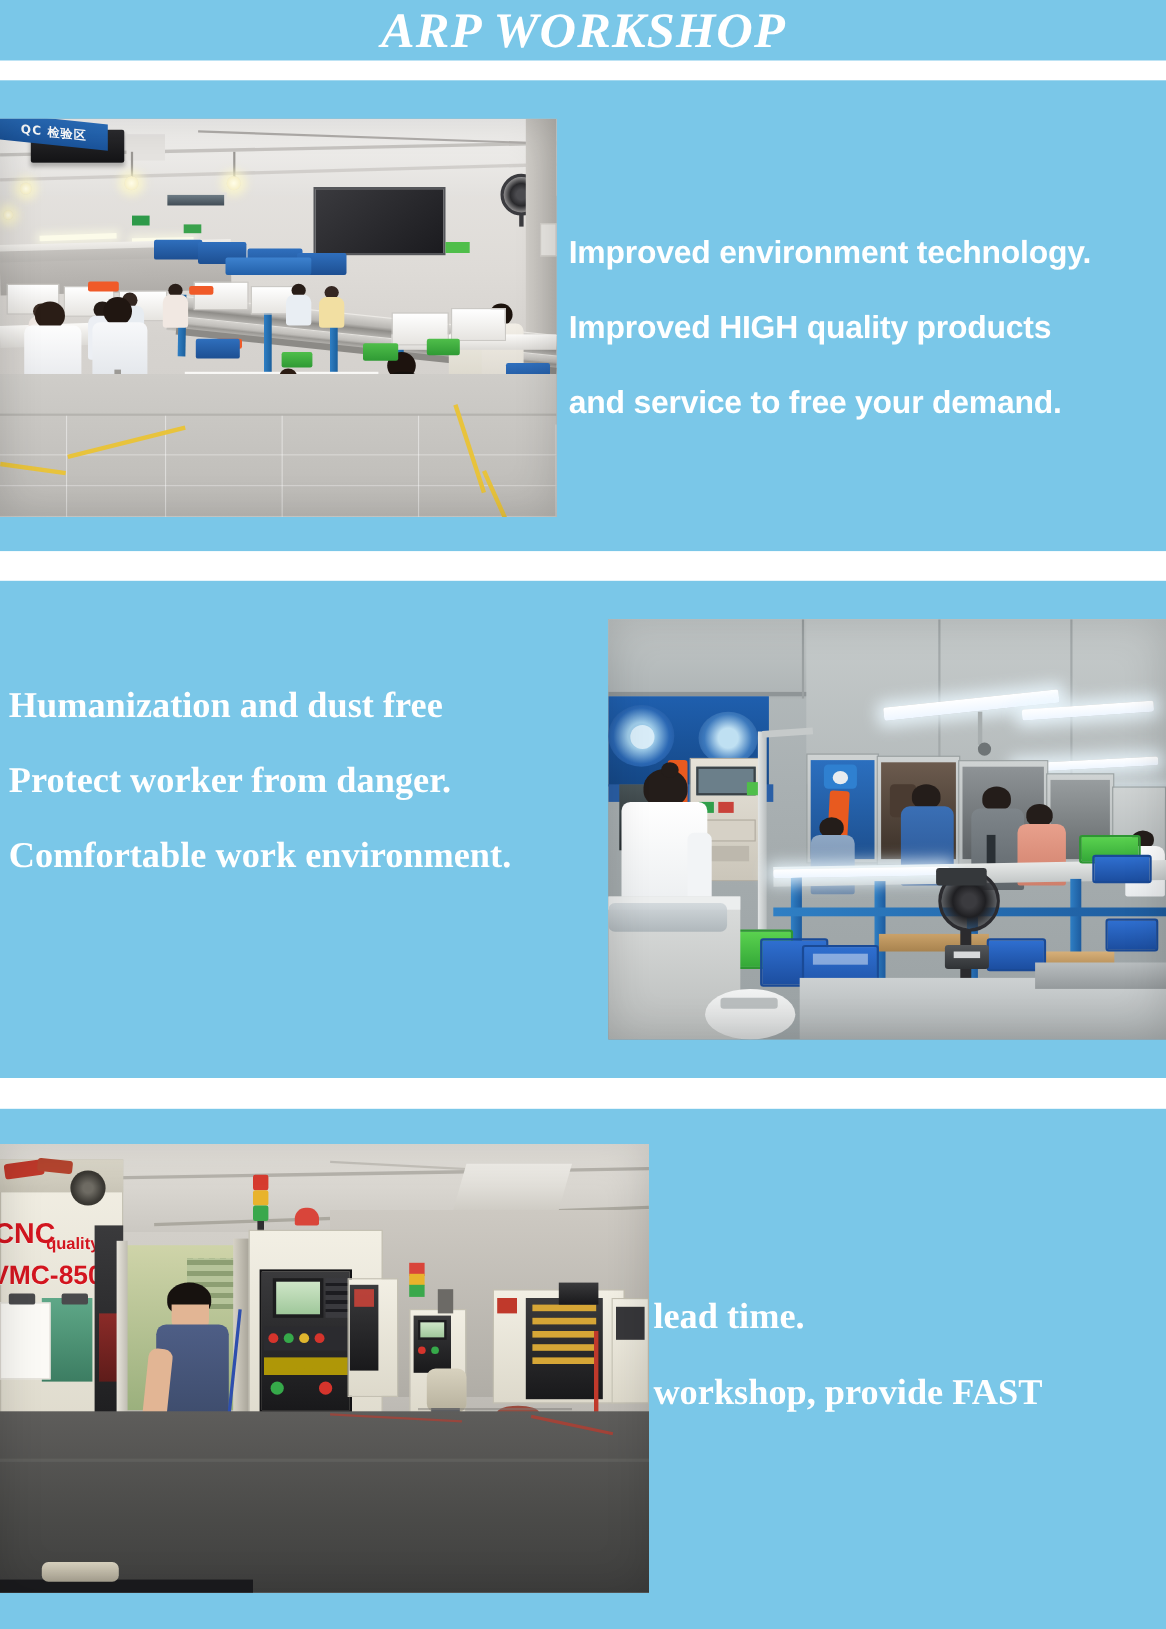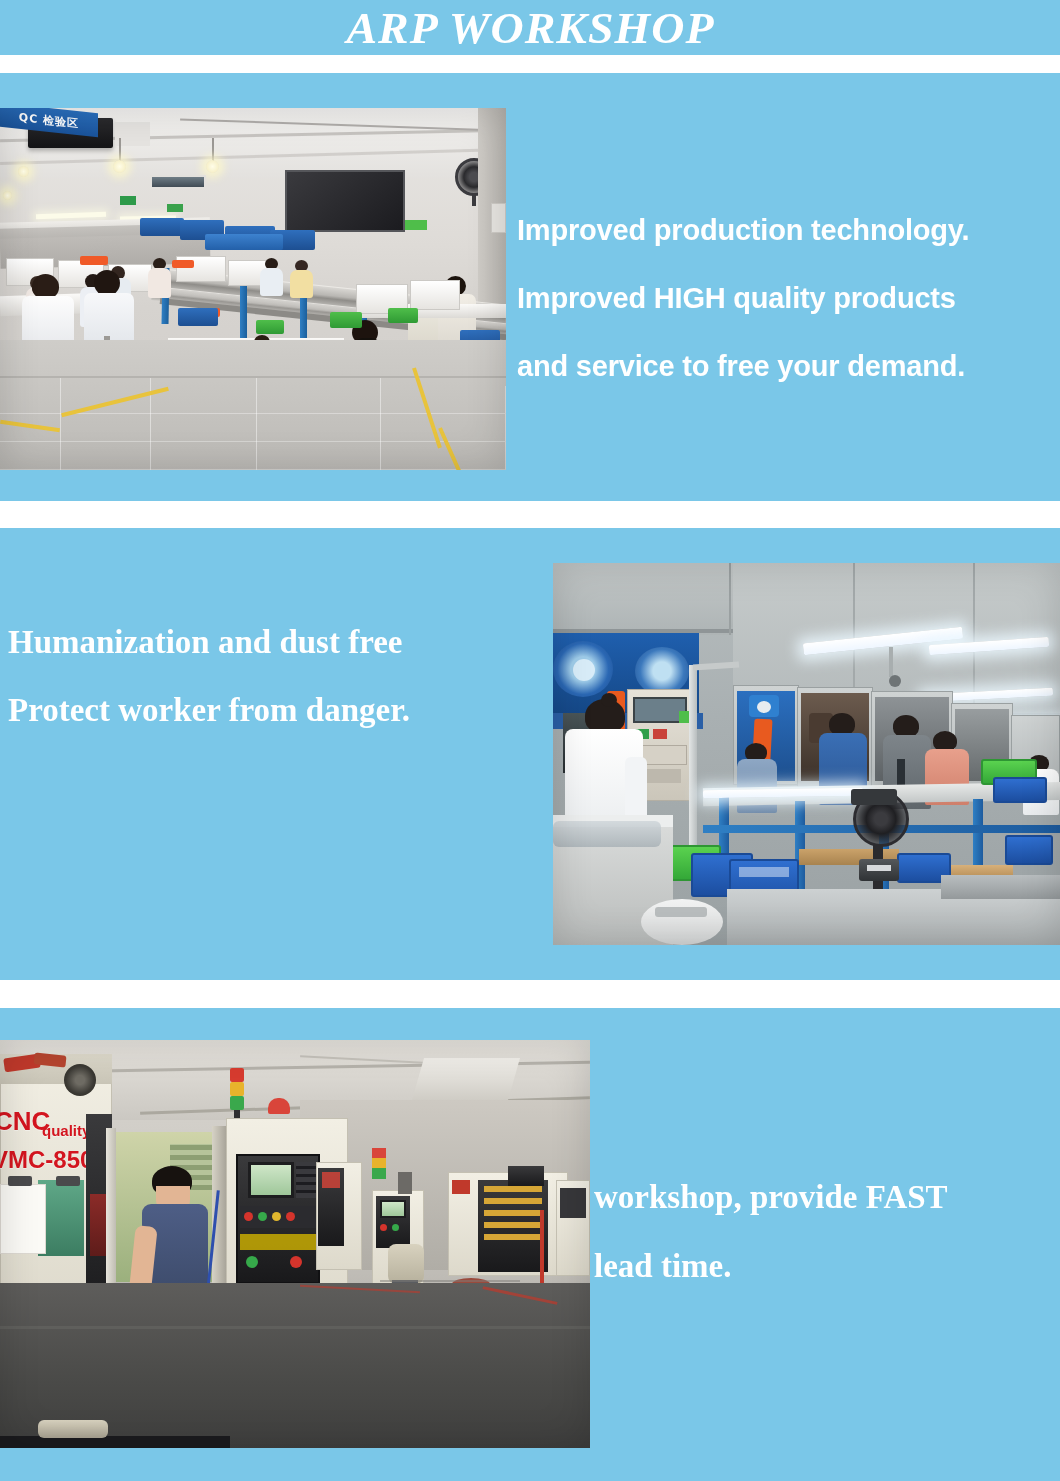--- a/index.html
+++ b/index.html
@@ -628,28 +628,29 @@
       <div class="sh" style="left:300px;top:248px;width:120px;height:2px;background:#c0392b;opacity:.6;transform:rotate(3deg);"></div>
       <div class="sh" style="left:482px;top:254px;width:76px;height:3px;background:#c0392b;opacity:.7;transform:rotate(12deg);"></div>
 
       <div class="sh" style="left:0;top:396px;width:230px;height:12px;background:#1b1b1e;"></div>
       <div class="sh" style="left:38px;top:380px;width:70px;height:18px;background:linear-gradient(#d8d2bf,#a9a392);border-radius:6px;"></div>
     </div>
     <div class="vignette"></div>
   </div>
 
   <div class="text-block tb-1">
-    <span class="line">Improved production technology.</span>
+    <span class="line">Improved environment technology.</span>
     <span class="line">Improved HIGH quality products</span>
     <span class="line">and service to free your demand.</span>
   </div>
 
   <div class="text-block tb-2">
     <span class="line">Humanization and dust free</span>
     <span class="line">Protect worker from danger.</span>
+    <span class="line">Comfortable work environment.</span>
   </div>
 
   <div class="text-block tb-3">
+    <span class="line"> lead time.</span>
     <span class="line">workshop, provide FAST</span>
-    <span class="line"> lead time.</span>
   </div>
 
 </div>
 
 </body></html>

